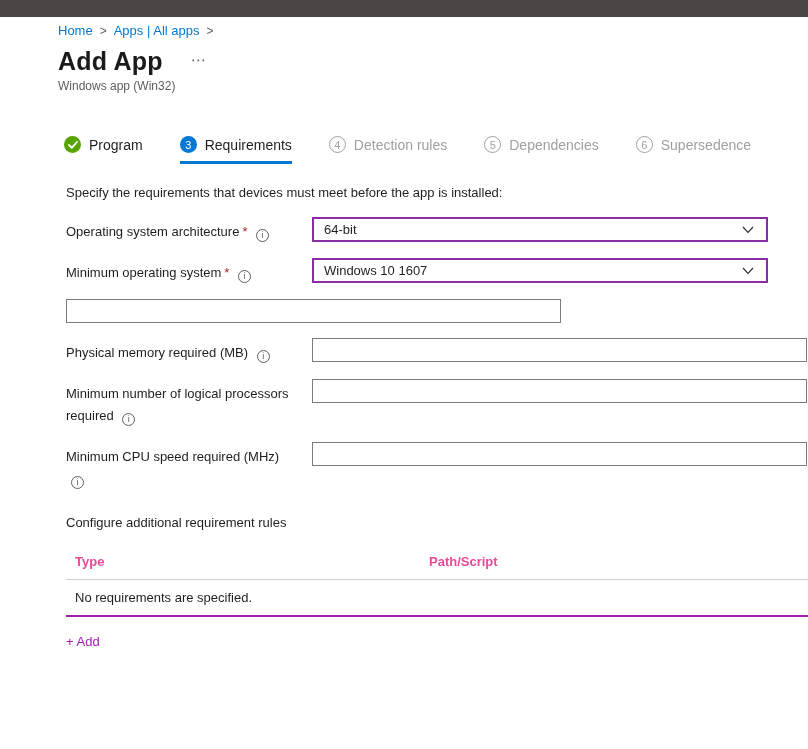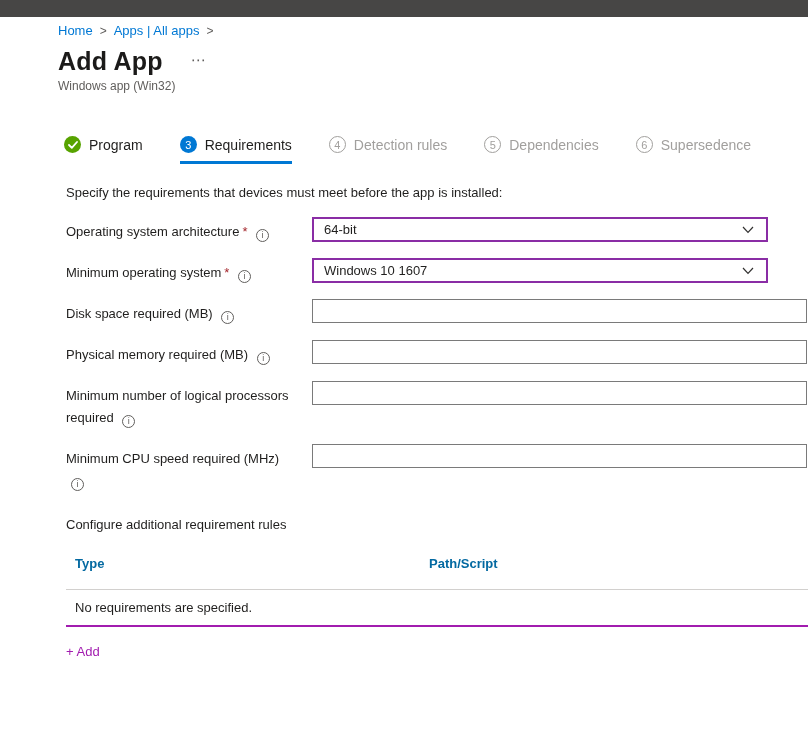--- a/index.html
+++ b/index.html
@@ -51,22 +51,22 @@
   .ctrl-select { width: 456px; height: 25px; border: 2px solid #8a2da5; background: #fff;
     display: flex; align-items: center; justify-content: space-between;
     padding: 0 12px 0 10px; font-size: 13px; color: #201f1e; cursor: pointer; }
   .ctrl-input { width: 495px; height: 24px; border: 1px solid #7a7a7a; background: #fff;
     font-size: 13px; color: #201f1e; padding: 0 8px; font-family: inherit; }
   .chevron { width: 12px; height: 8px; }
 
   
   .section-heading { margin: 25px 0 0 8px; font-size: 13px; color: #201f1e; }
   .rules-table { margin: 24px 0 0 8px; width: 742px; }
-  .thead { display: flex; padding: 0 0 18px 9px; border-bottom: 1px solid #d2d0ce;
-    font-size: 13px; font-weight: 700; color: #0369a1; }
+  .thead { display: flex; padding: 0 0 10px 9px; border-bottom: 1px solid #d2d0ce;
+    font-size: 13px; font-weight: 700; color: #ec4899; }
   .col-type { width: 354px; min-width: 354px; }
   .empty-row { padding: 10px 0 10px 9px; border-bottom: 2px solid #a21caf;
     font-size: 13px; color: #201f1e; }
   .add-link { display: inline-block; margin: 17px 0 0 8px; font-size: 13px;
     color: #a21caf; text-decoration: none; cursor: pointer; }
 </style>
 </head>
 <body>
 
 <div class="topbar"></div>
@@ -137,24 +137,20 @@
       </div>
       <div class="ctrl-select">
         <span>Windows 10 1607</span>
         <svg class="chevron" viewBox="0 0 12 8">
             <path d="M1 1 L6 6.3 L11 1" fill="none" stroke="#323130" stroke-width="1.2"></path>
           </svg>
       </div>
     </div>
 
     <div class="frow">
-      <div class="label-cell">
-        <span>Disk space required (MB)</span>
-        <span class="info-icon">i</span>
-      </div>
       <input class="ctrl-input" type="text" value="" style="">
     </div>
 
     <div class="frow">
       <div class="label-cell">
         <span>Physical memory required (MB)</span>
         <span class="info-icon">i</span>
       </div>
       <input class="ctrl-input" type="text" value="" style="">
     </div>

